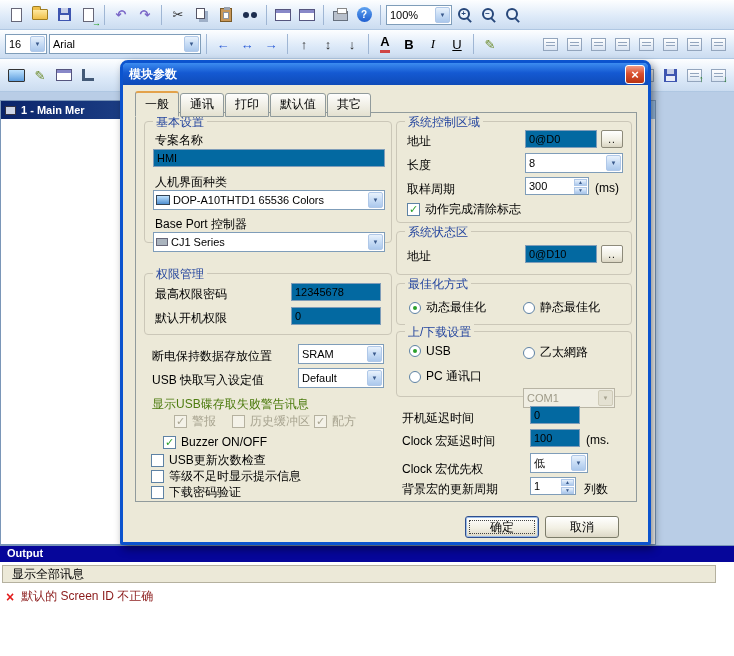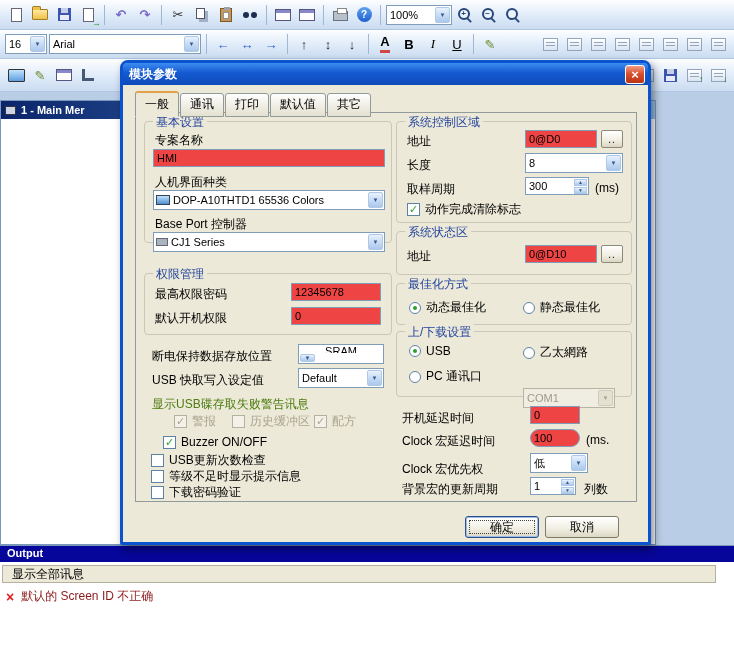--- a/index.html
+++ b/index.html
@@ -54,21 +54,21 @@
   
   .combo{background:#fff;border:1px solid #7F9DB9;height:20px;display:flex;align-items:center;font-size:11px;flex:none;}
   .combo.abs{position:absolute;}
   .cval{flex:1;padding:0 3px;white-space:nowrap;overflow:hidden;}
   .carw{width:15px;align-self:stretch;margin:1px;background:linear-gradient(#E9F2FC,#C7DCF5 50%,#ABC8EC);border:1px solid #B0C8E8;border-radius:2px;display:flex;align-items:center;justify-content:center;font-size:6px;color:#3A5A8C;}
   .combo.dis{background:#F0EEE3;color:#9E9A88;border-color:#B8B4A4;margin-top:23px;}
   .combo.dis .carw{background:#E4E1D2;border-color:#CFCBB8;color:#A8A490;}
   .cicon{flex:none;margin-left:2px;}
   .ci-mon{width:14px;height:10px;border:1px solid #345;background:linear-gradient(#BFE3FF,#4F8FD0);}
   .ci-plug{width:12px;height:8px;background:#AAB4BE;border:1px solid #667;}
-  .txt{position:absolute;background:#ef4444;border:1px solid #7F9DB9;font-size:11px;padding:1px 3px;height:18px;display:flex;align-items:center;white-space:nowrap;overflow:hidden;}
+  .txt{position:absolute;background:#0369a1;border:1px solid #7F9DB9;font-size:11px;padding:1px 3px;height:18px;display:flex;align-items:center;white-space:nowrap;overflow:hidden;}
   .spin{position:absolute;background:#fff;border:1px solid #7F9DB9;height:18px;display:flex;font-size:11px;}
   .sval{flex:1;padding:0 3px;display:flex;align-items:center;}
   .sarr{width:13px;display:flex;flex-direction:column;margin:1px;gap:1px;}
   .sup,.sdn{flex:1;background:linear-gradient(#E9F2FC,#ABC8EC);border:1px solid #B0C8E8;font-size:5px;color:#3A5A8C;display:flex;align-items:center;justify-content:center;line-height:1;}
   .xbtn{position:absolute;background:linear-gradient(#FFF,#F0EEE2 60%,#DAD5C2);border:1px solid #8D8A7A;border-radius:2px;font-size:10px;display:flex;align-items:center;justify-content:center;height:18px;letter-spacing:1px;}
   .xpbtn{position:absolute;background:linear-gradient(#FFF,#F2F0E4 55%,#DDD8C6);border:1px solid #7C7C6A;border-radius:3px;height:22px;display:flex;align-items:center;justify-content:center;font-size:12px;}
   .xpbtn.default{border-color:#2F4E8C;box-shadow:inset 0 0 0 1px #9CBCE8;}
   .xpbtn.default::after{content:"";position:absolute;inset:3px;border:1px dotted #444;}
   
   .cbrow{position:absolute;display:flex;align-items:center;gap:5px;font-size:12px;height:14px;white-space:nowrap;}
@@ -340,21 +340,21 @@
 
         <div class="grp" style="left:8px;top:160px;width:248px;height:62px;">
           <span class="glbl">权限管理</span>
           <span class="lbl" style="left:10px;top:12px;">最高权限密码</span>
           <div class="txt" style="left:146px;top:9px;width:90px;">12345678</div>
           <span class="lbl" style="left:10px;top:36px;">默认开机权限</span>
           <div class="txt" style="left:146px;top:33px;width:90px;">0</div>
         </div>
 
         <span class="lbl" style="left:16px;top:235px;">断电保持数据存放位置</span>
-        <div class="combo abs" style="left:162px;top:231px;width:86px;flex-direction:column;">
+        <div class="combo abs" style="left:162px;top:231px;width:86px;">
           <span class="cval">SRAM</span>
           <span class="carw">▼</span>
         </div>
 
         <span class="lbl" style="left:16px;top:259px;">USB 快取写入设定值</span>
         <div class="combo abs" style="left:162px;top:255px;width:86px;">
           <span class="cval">Default</span>
           <span class="carw">▼</span>
         </div>
 
@@ -459,21 +459,21 @@
           <div class="combo abs dis" style="left:126px;top:33px;width:92px;">
             <span class="cval">COM1</span>
             <span class="carw">▼</span>
           </div>
         </div>
 
         <span class="lbl" style="left:266px;top:297px;">开机延迟时间</span>
         <div class="txt" style="left:394px;top:293px;width:50px;">0</div>
 
         <span class="lbl" style="left:266px;top:320px;">Clock 宏延迟时间</span>
-        <div class="txt" style="left:394px;top:316px;width:50px;border-radius:9px;">100</div>
+        <div class="txt" style="left:394px;top:316px;width:50px;">100</div>
         <span class="lbl" style="left:450px;top:320px;">(ms.</span>
 
         <span class="lbl" style="left:266px;top:348px;">Clock 宏优先权</span>
         <div class="combo abs" style="left:394px;top:340px;width:58px;">
           <span class="cval">低</span>
           <span class="carw">▼</span>
         </div>
 
         <span class="lbl" style="left:266px;top:368px;">背景宏的更新周期</span>
         <div class="spin" style="left:394px;top:364px;width:46px;">

